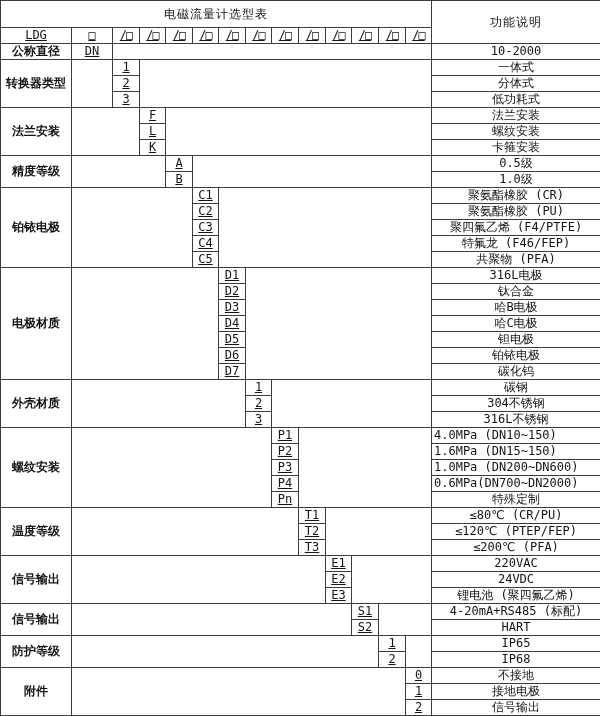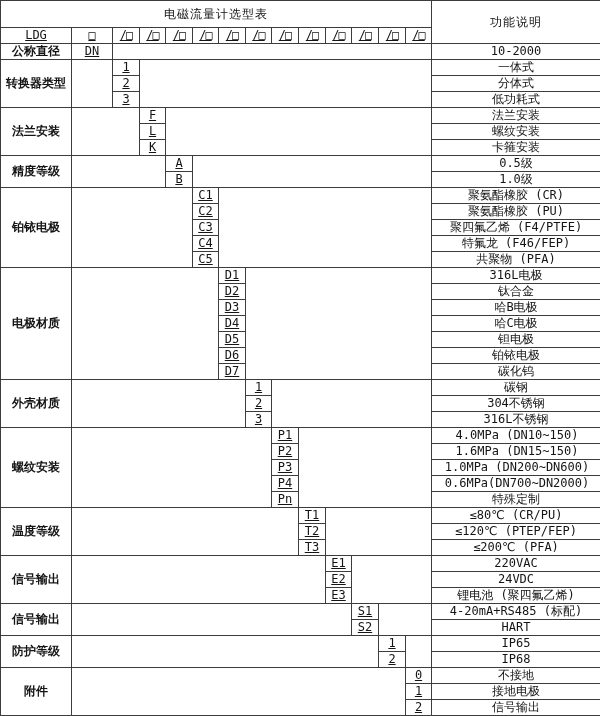--- a/index.html
+++ b/index.html
@@ -23,21 +23,21 @@
     overflow:hidden;
   }
   tr.r{height:16px;}
   tr.r-title{height:27px;}
   td.title{font-size:14px;letter-spacing:1px;}
   td.fn-head{font-size:13px;letter-spacing:1px;}
   td.label{font-size:12px;font-weight:bold;}
   td.code{font-size:12px;text-decoration:underline;}
   td.slot{font-size:11px;letter-spacing:-1px;}
   td.fn{font-size:12px;}
-  td.fn.left{text-align:center;padding-left:2px;margin-top:35px;}
+  td.fn.left{text-align:left;padding-left:2px;margin-top:35px;}
   td.empty{background:#fff;}
 </style>
 </head>
 <body>
 
 <div class="screen">
   <table class="sel">
     <colgroup>
       <col style="width:71px">
       <col style="width:41px">

